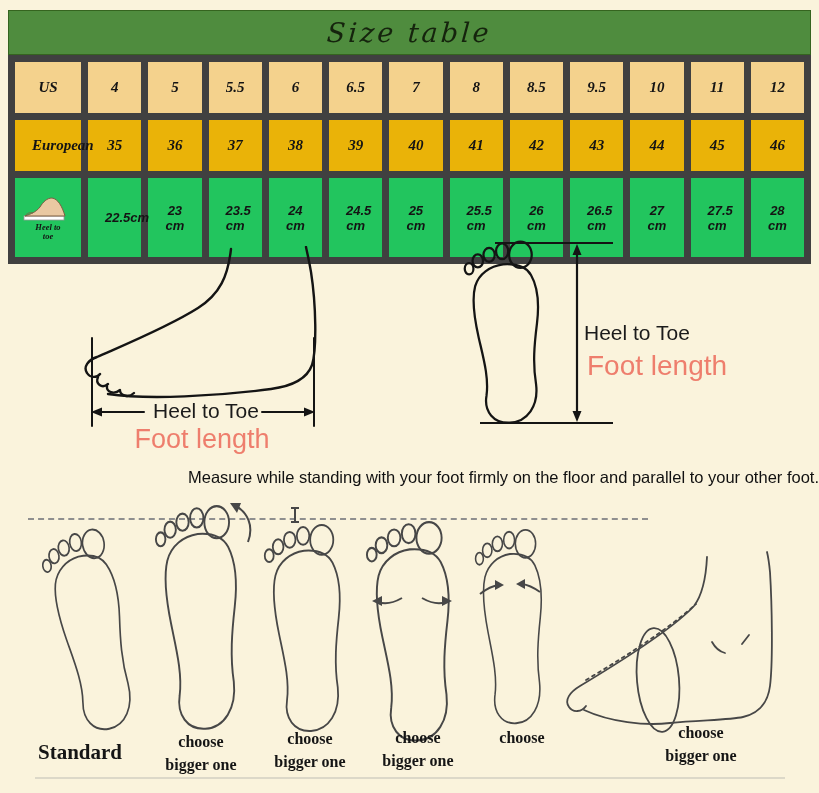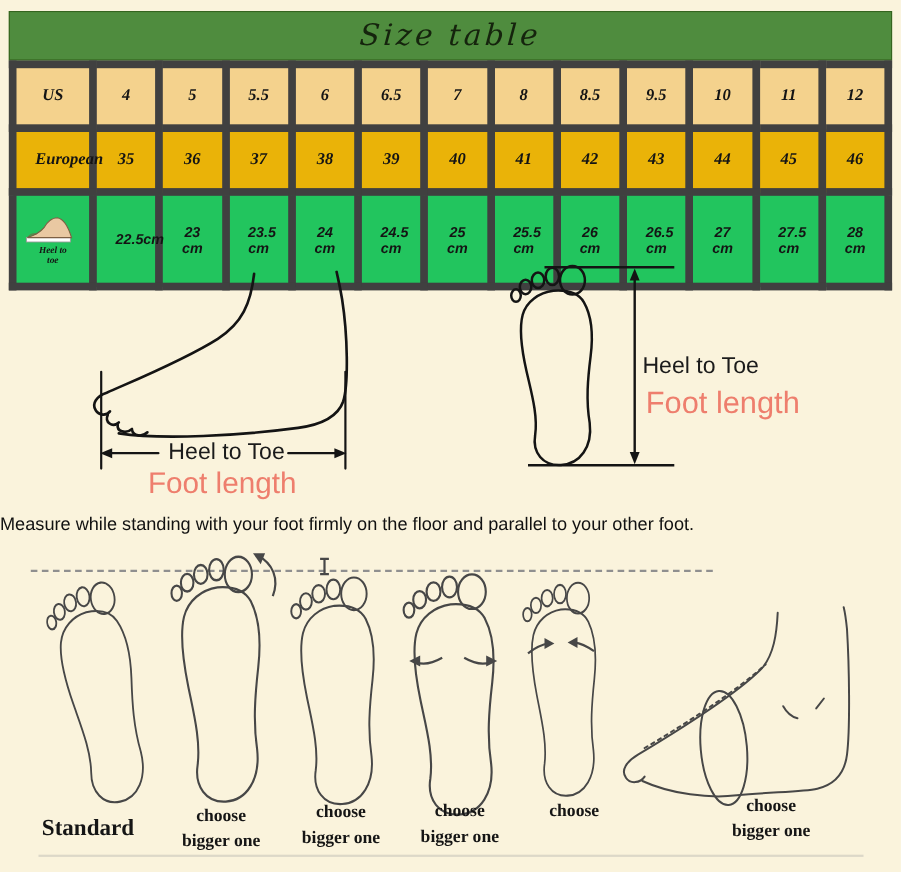--- a/index.html
+++ b/index.html
@@ -35,21 +35,21 @@
   tr.row-us td,tr.row-eu td{font-family:"Liberation Serif",serif;font-weight:bold;font-size:15px;}
   tr.row-cm td{font-family:"Liberation Sans",sans-serif;font-weight:bold;font-size:13px;}
   .heel-cell-inner{display:flex;flex-direction:column;align-items:center;justify-content:center;line-height:1;}
   .heel-cell-label{font-family:"Liberation Serif",serif;font-size:8.5px;margin-top:1px;}
   
   .h-measure{
     position:absolute;left:0;top:195px;width:819px;text-align:center;
     font-size:18px;font-weight:bold;color:#111;letter-spacing:0.2px;
   }
   .h-standing{
-    position:absolute;left:0;top:468px;width:819px;text-align:left;
+    position:absolute;left:0;top:468px;width:819px;text-align:right;
     font-size:16.5px;color:#111;
   }
   
   .diagram-svg{position:absolute;}
   .lbl-htt{position:absolute;font-size:21px;color:#1b1b1b;}
   .lbl-fl{position:absolute;font-weight:normal;color:#ee7e6d;}
   .lbl-htt-left{left:146px;top:399px;width:120px;text-align:center;}
   .lbl-fl-left{left:112px;top:424px;width:180px;text-align:center;font-size:27px;}
   .lbl-htt-right{left:584px;top:321px;}
   .lbl-fl-right{left:587px;top:350px;font-size:28px;}

